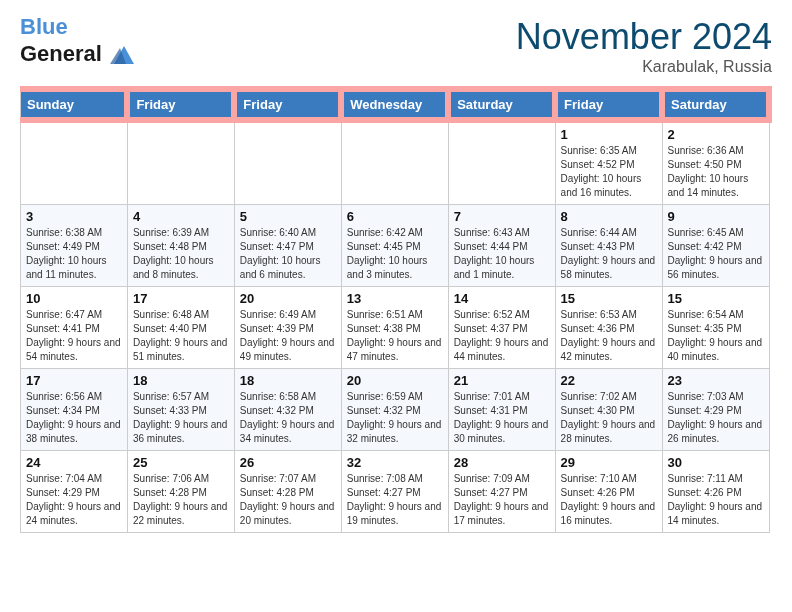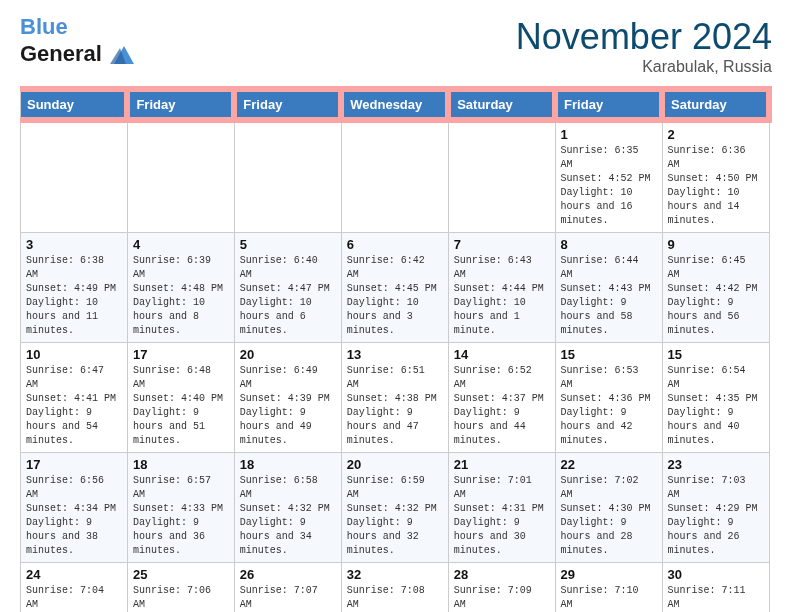--- a/index.html
+++ b/index.html
@@ -66,21 +66,20 @@
     .day-num {
       font-size: 13px;
       font-weight: bold;
       color: #111;
       margin-bottom: 2px;
     }
     .day-info {
       font-size: 10px;
       color: #333;
       line-height: 1.4;
-      font-family: Liberation Mono, monospace;
     }
     tr:nth-child(even) td {
       background-color: #f5f8fc;
     }
     tr:nth-child(odd) td {
       background-color: #ffffff;
     }
     th:first-child, td:first-child { border-left: 1px solid #ccc; }
   </style>
 </head>

